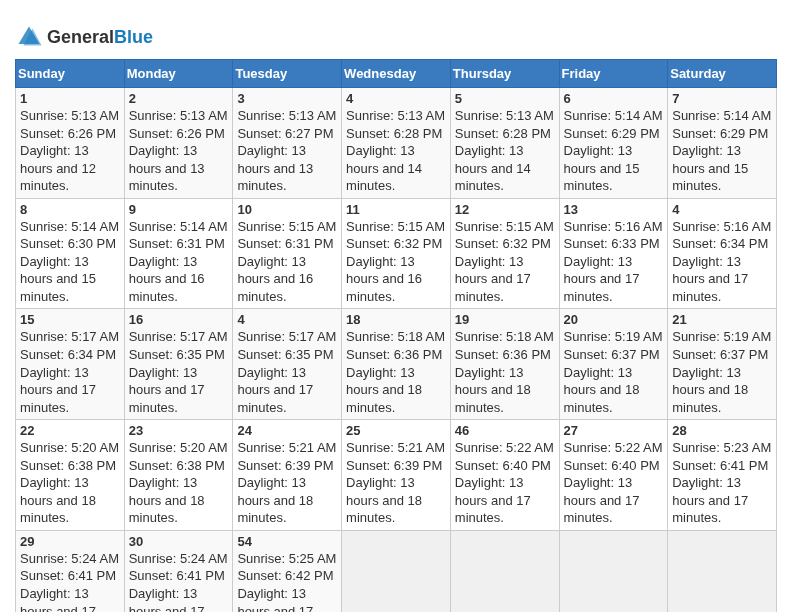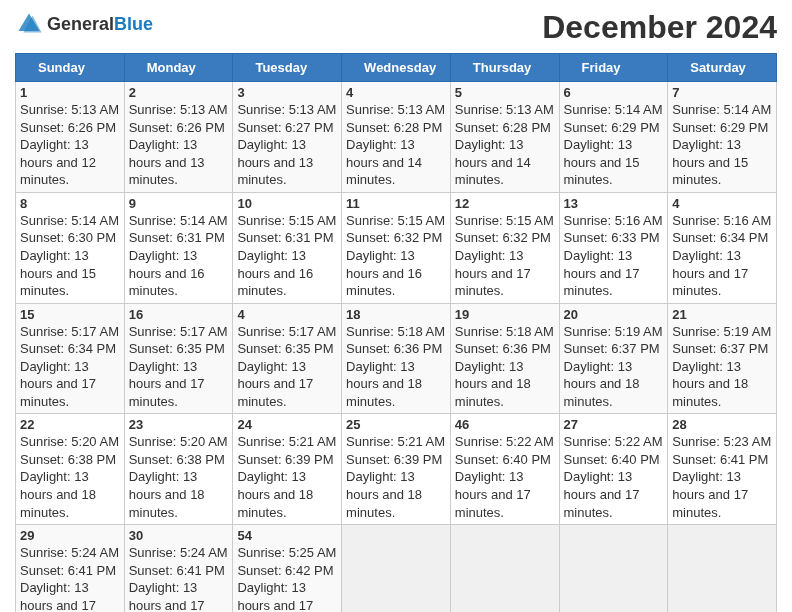--- a/index.html
+++ b/index.html
@@ -18,20 +18,21 @@
     .header {
       display: flex;
       justify-content: space-between;
       align-items: flex-start;
       margin-bottom: 8px;
     }
     .logo {
       display: flex;
       align-items: center;
       gap: 4px;
+      margin-top: 13px;
     }
     .logo-icon {
       width: 28px;
       height: 28px;
     }
     .title-area {
       text-align: right;
     }
     .main-title {
       font-size: 32px;
@@ -44,21 +45,21 @@
       color: #555;
     }
     table {
       width: 100%;
       border-collapse: collapse;
       table-layout: fixed;
     }
     thead tr th {
       background-color: #3a7abf;
       color: #fff;
-      padding: 6px 22px;
+      padding: 6px 2px;
       font-size: 13px;
       font-weight: bold;
       text-align: left;
       border: 1px solid #2a6aaf;
     }
     tbody tr td {
       border: 1px solid #ccc;
       padding: 3px 4px;
       vertical-align: top;
       font-size: 9.5px;
@@ -91,21 +92,20 @@
     <div class="logo">
       <svg class="logo-icon" viewBox="0 0 40 40">
         <rect x="0" y="0" width="40" height="40" fill="none"></rect>
 
         <polygon points="20,5 35,30 5,30" fill="#1a7bbf" opacity="0.8"></polygon>
         <polygon points="25,8 38,32 12,32" fill="#1a7bbf" opacity="0.5"></polygon>
       </svg>
       <div><span style="font-size:18px;font-weight:bold;color:#333;">General</span><span style="font-size:18px;font-weight:bold;color:#1a7bbf;">Blue</span></div>
     </div>
     <div class="title-area">
-      <div class="main-title">December 2024</div>
     </div>
   </div>
 
   <table>
     <thead>
       <tr>
         <th>Sunday</th>
         <th>Monday</th>
         <th>Tuesday</th>
         <th>Wednesday</th>

